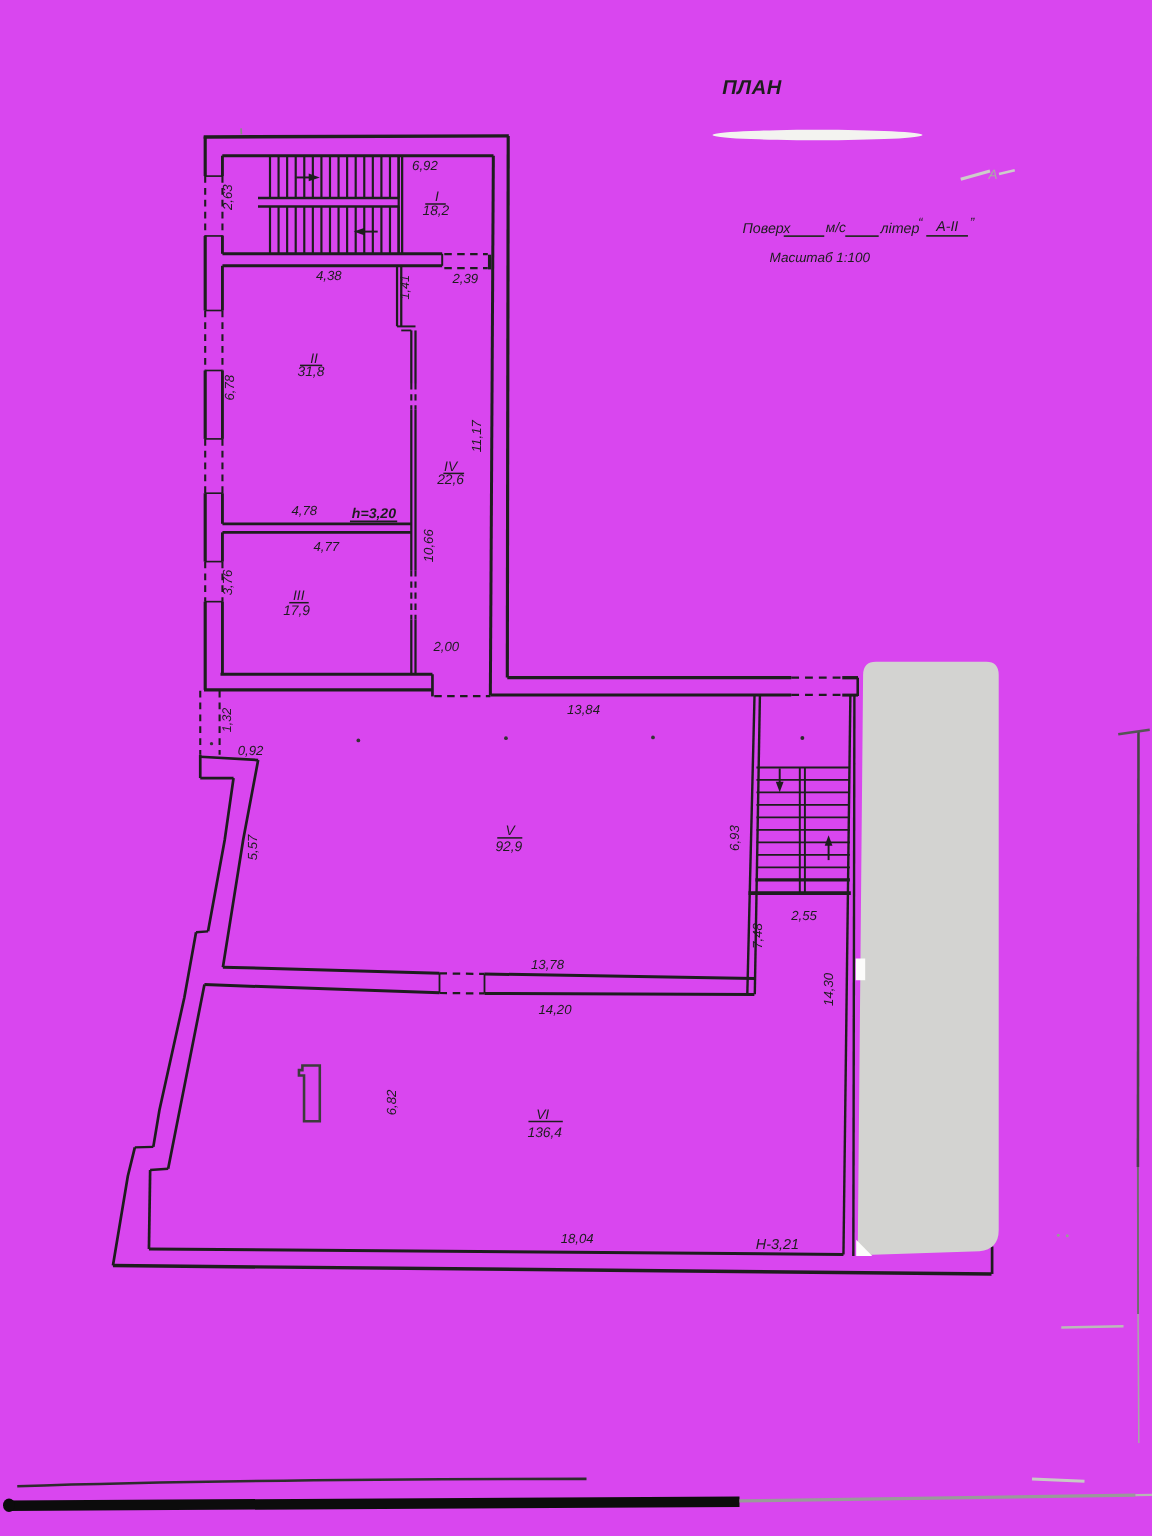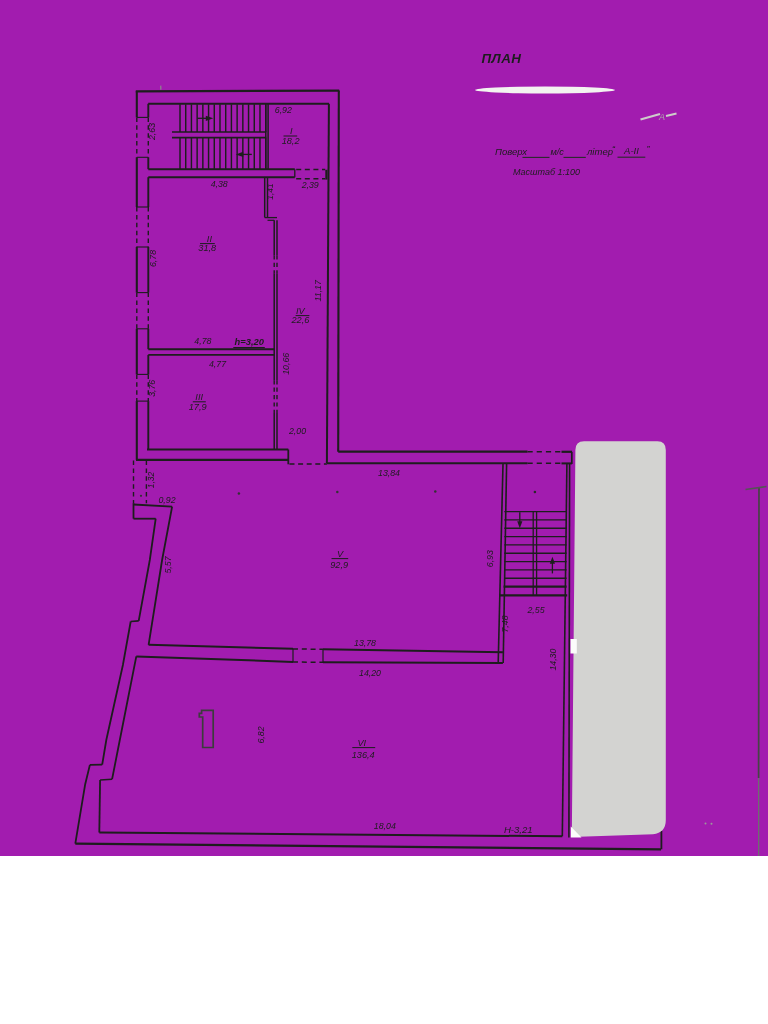--- a/index.html
+++ b/index.html
@@ -1,15 +1,15 @@
 <!DOCTYPE html>
 <html><head><meta charset="utf-8"><title>plan</title>
 <style>
 html,body{margin:0;padding:0}
-#page{position:relative;width:768px;height:856px;background:#a21caf;overflow:hidden;font-family:"Liberation Sans",sans-serif}
+#page{position:relative;width:768px;height:1024px;background:#d946ef;overflow:hidden;font-family:"Liberation Sans",sans-serif}
 text{font-family:"Liberation Sans",sans-serif}
 </style></head><body>
 <div id="page">
 <svg width="768" height="1024" viewBox="0 0 768 1024">
 
 <ellipse cx="545" cy="90" rx="70" ry="3.5" fill="#f3f3f0"></ellipse>
 
 <text x="481.5" y="62.5" text-anchor="start" style="font-size:13.4px;font-style:italic;font-weight:bold;letter-spacing:0.4px" fill="#1d1d1d">ПЛАН</text>
 
 <g>

